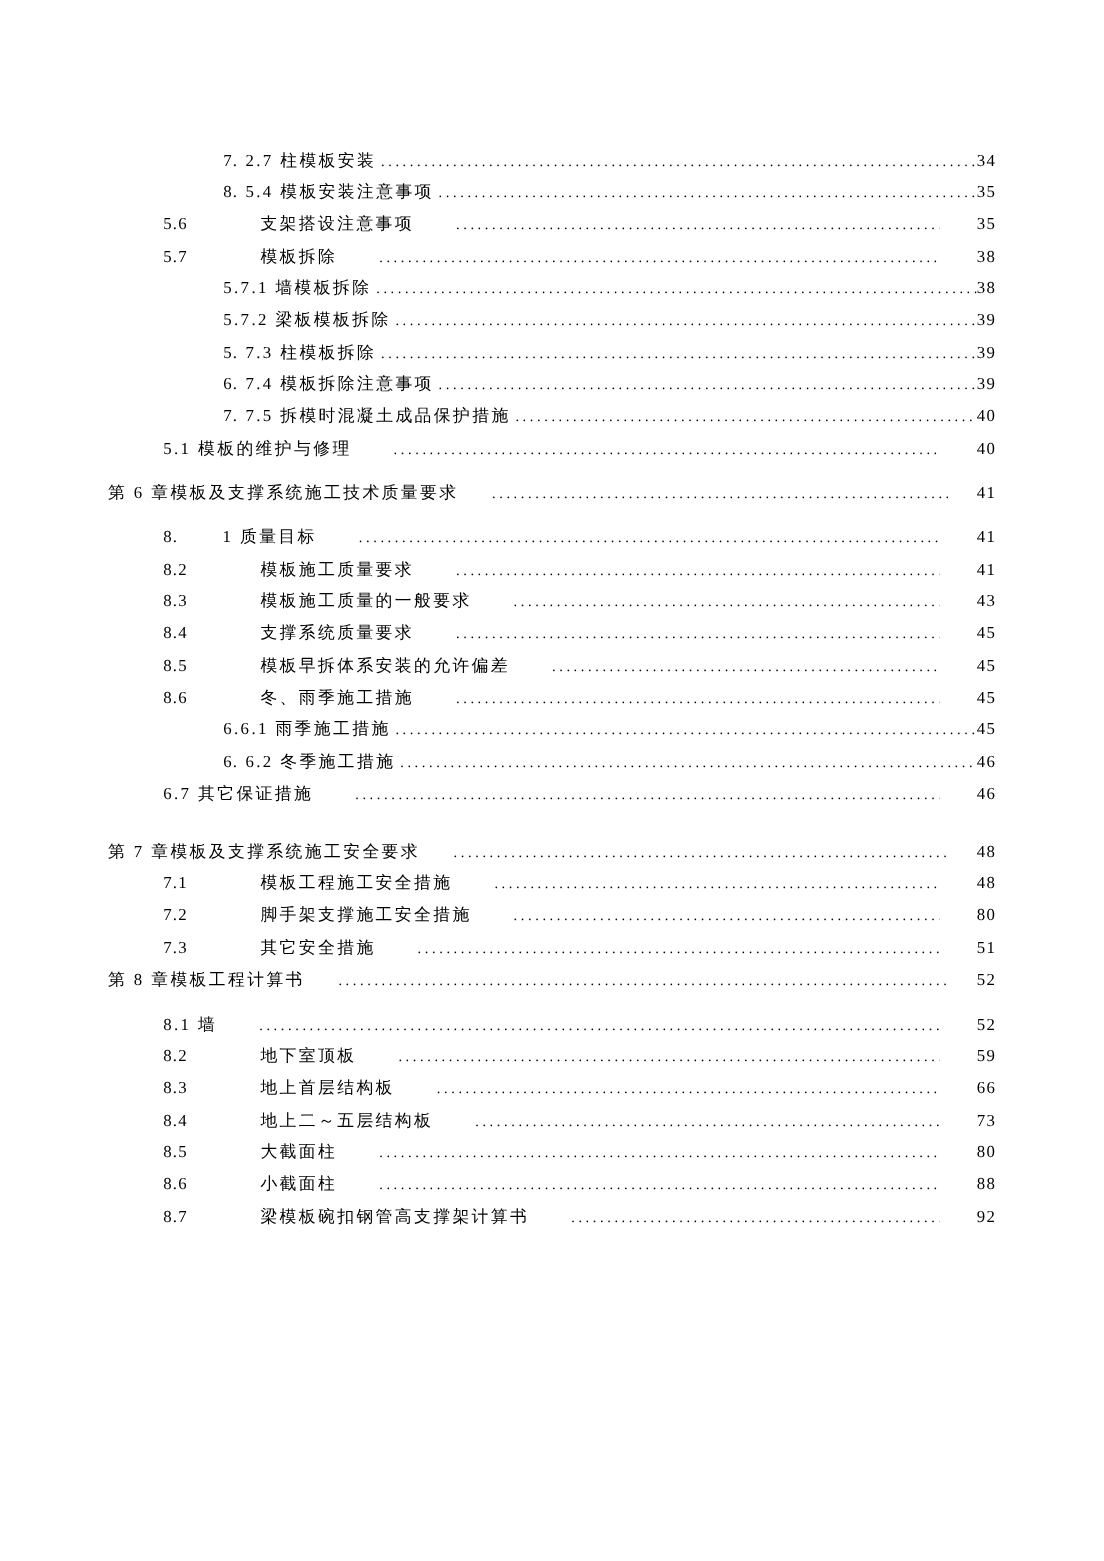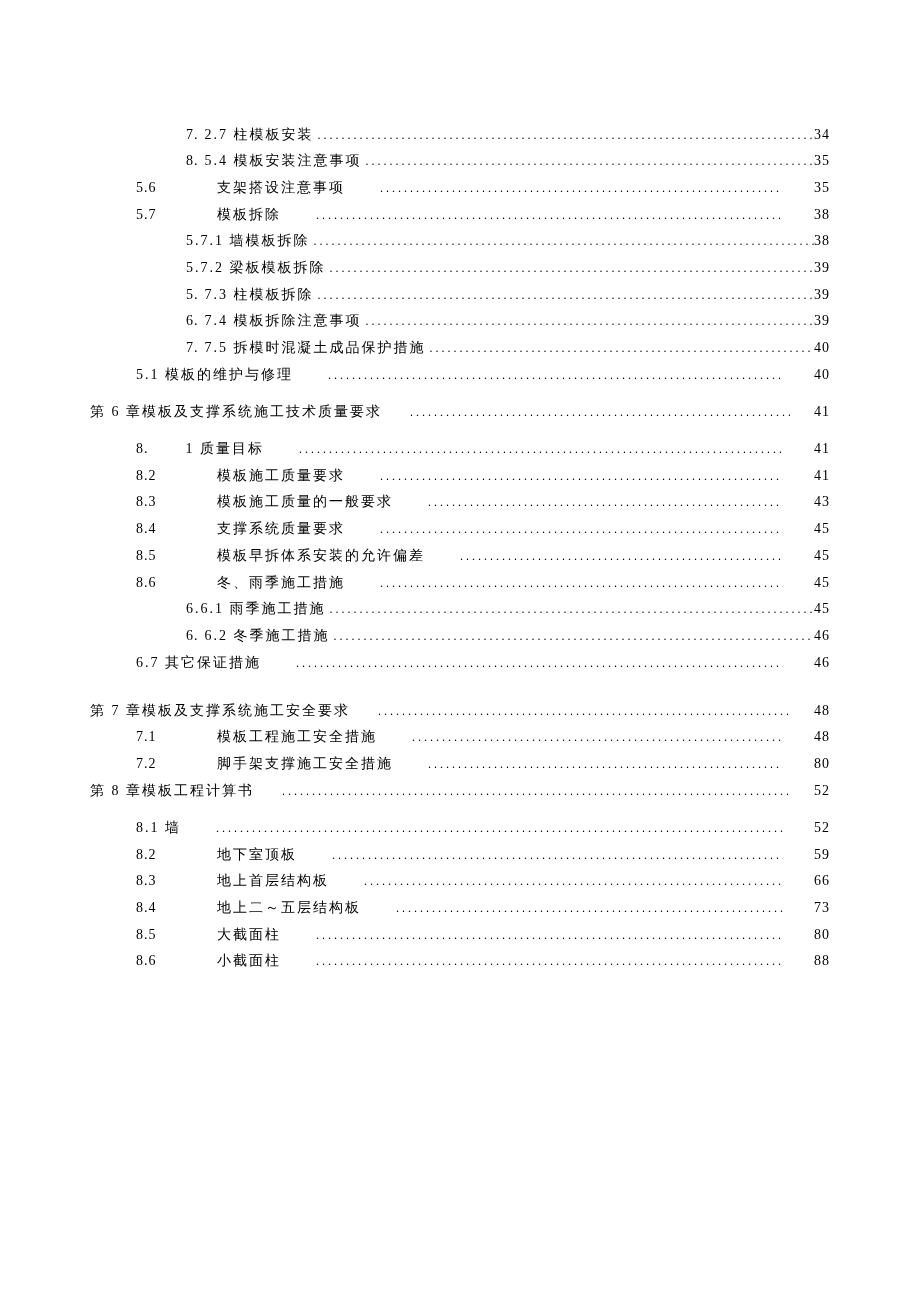--- a/index.html
+++ b/index.html
@@ -184,20 +184,26 @@
         <span class="label">模板工程施工安全措施</span>
         <span class="dots"></span>
         <span class="pg">48</span>
       </div>
       <div class="row indent-1">
         <span class="num wide">7.2</span>
         <span class="label">脚手架支撑施工安全措施</span>
         <span class="dots"></span>
         <span class="pg">80</span>
       </div>
+      <div class="row indent-1">
+        <span class="num wide">7.3</span>
+        <span class="label">其它安全措施</span>
+        <span class="dots"></span>
+        <span class="pg">51</span>
+      </div>
       <div class="row indent-0" style="">
         <span class="label">第 8 章模板工程计算书</span>
         <span class="dots"></span>
         <span class="pg">52</span>
       </div>
       <div class="row indent-1" style="margin-top: 12px; text-align: center;">
         <span class="label">8.1 墙</span>
         <span class="dots"></span>
         <span class="pg">52</span>
       </div>
@@ -223,15 +229,21 @@
         <span class="num wide">8.5</span>
         <span class="label">大截面柱</span>
         <span class="dots"></span>
         <span class="pg">80</span>
       </div>
       <div class="row indent-1">
         <span class="num wide">8.6</span>
         <span class="label">小截面柱</span>
         <span class="dots"></span>
         <span class="pg">88</span>
+      </div>
+      <div class="row indent-1">
+        <span class="num wide">8.7</span>
+        <span class="label">梁模板碗扣钢管高支撑架计算书</span>
+        <span class="dots"></span>
+        <span class="pg">92</span>
       </div>
     </div>
 </div>
 
 </body></html>

